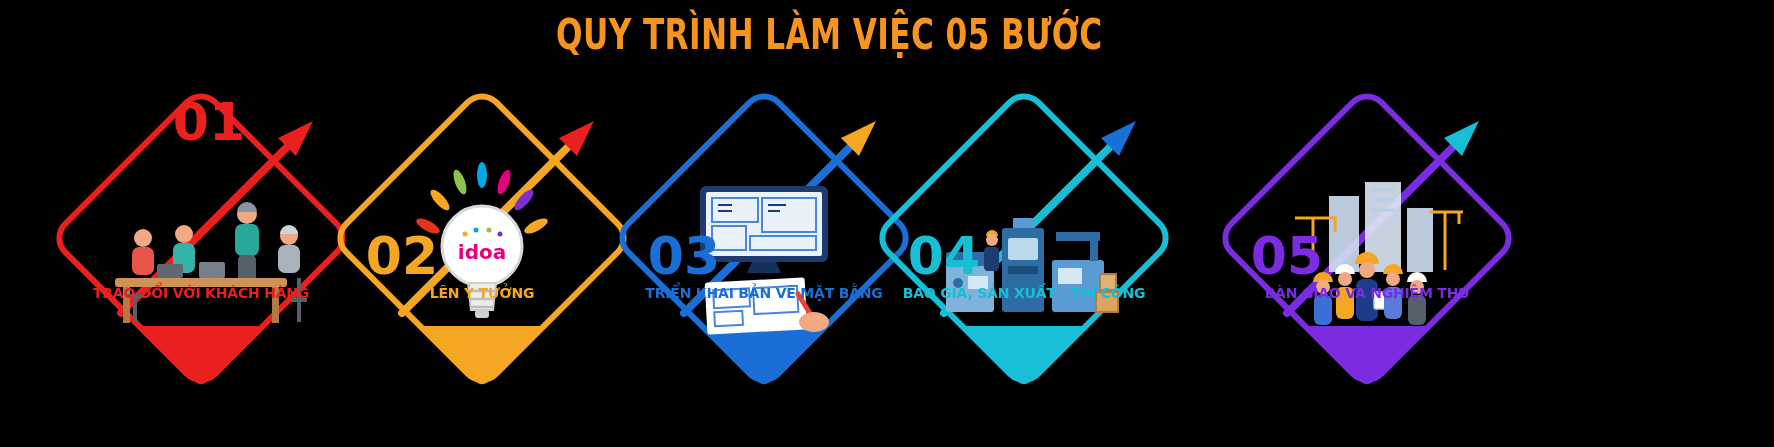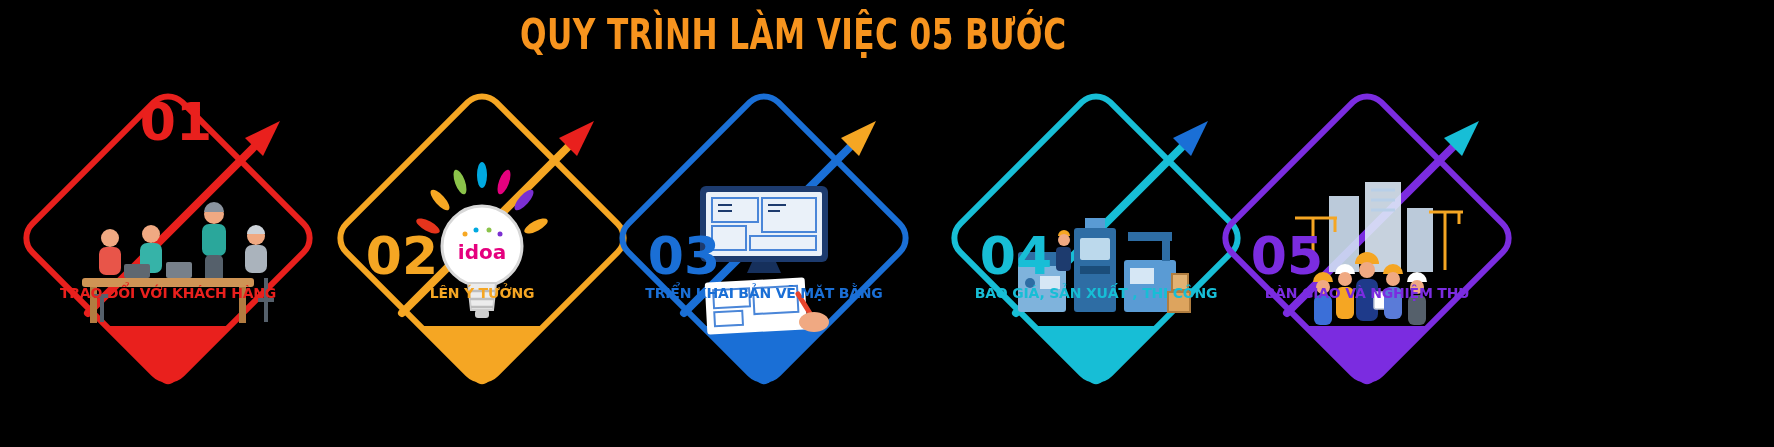--- a/index.html
+++ b/index.html
@@ -1,25 +1,25 @@
 <!DOCTYPE html>
 <html><head>
 <meta charset="utf-8">
 <style>
   html,body{margin:0;padding:0;background:#000;}
   .canvas{position:relative;width:1774px;height:447px;overflow:hidden;}
-  .title-wrap{position:absolute;top:10px;left:0;width:1586px;text-align:center;}
+  .title-wrap{position:absolute;top:10px;left:0;width:1586px;text-align:center;padding-left:36px;}
   .title-text{
     display:inline-block;
     font-family:"DejaVu Sans","Liberation Sans",sans-serif;
     font-weight:bold;font-size:40px;letter-spacing:.5px;white-space:nowrap;
     transform:scale(.78,1.06);transform-origin:center top;
   }
   .step{position:absolute;top:68px;width:300px;height:370px;}
-  .s1{left:18px}.s2{left:332px}.s3{left:614px}.s4{left:946px}.s5{left:1217px}
+  .s1{left:51px}.s2{left:332px}.s3{left:614px}.s4{left:874px}.s5{left:1217px}
   .num{font-family:"DejaVu Sans","Liberation Sans",sans-serif;font-weight:bold;font-size:52px;}
   .lbl{font-family:"DejaVu Sans","Liberation Sans",sans-serif;font-weight:bold;font-size:14px;letter-spacing:-.2px;}
   .bulb{font-family:"DejaVu Sans","Liberation Sans",sans-serif;font-weight:bold;font-size:20px;}
 </style>
 </head>
 <body>
 
 <div class="canvas" style="background: rgb(0, 0, 0);">
 
   <div class="title-wrap">

